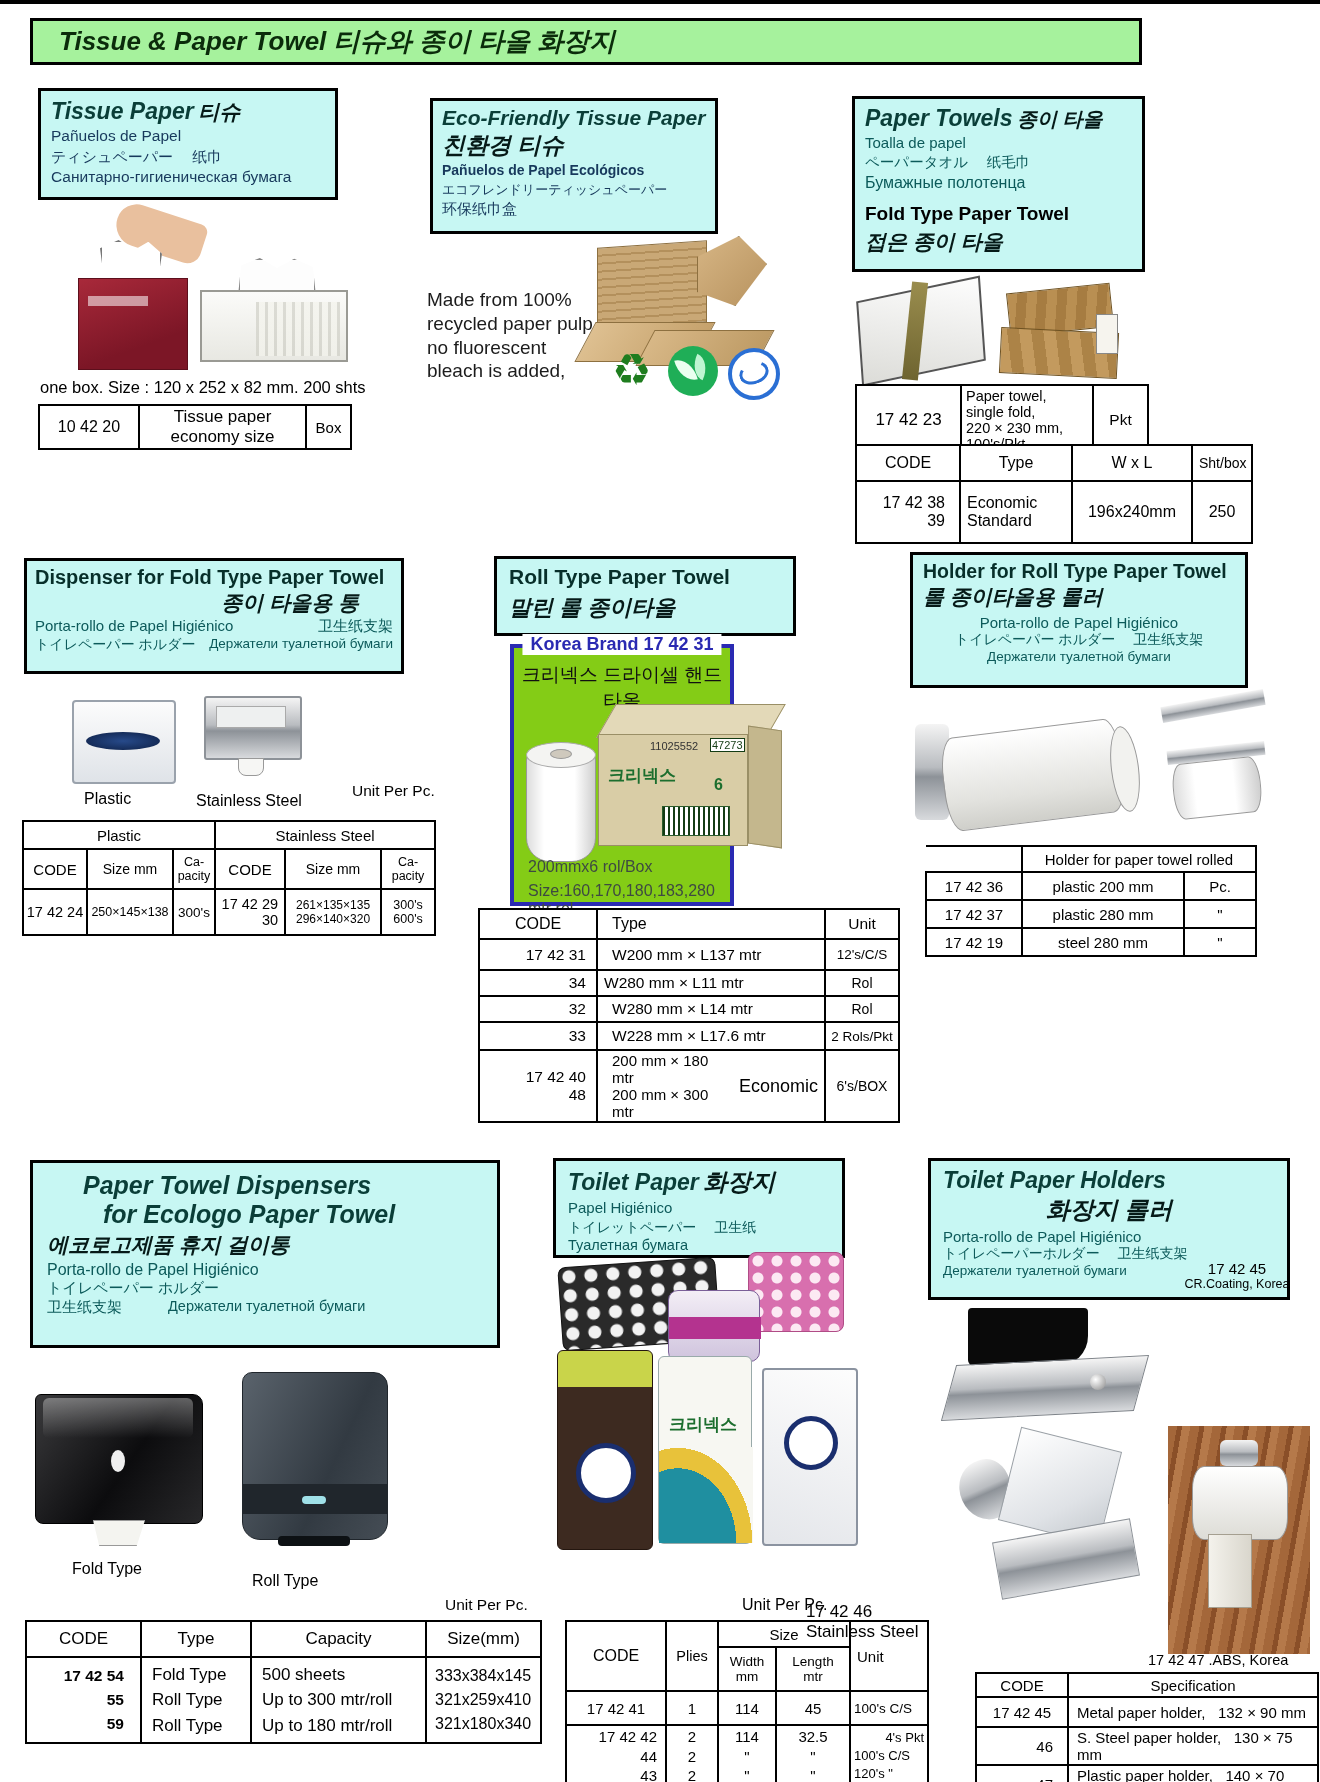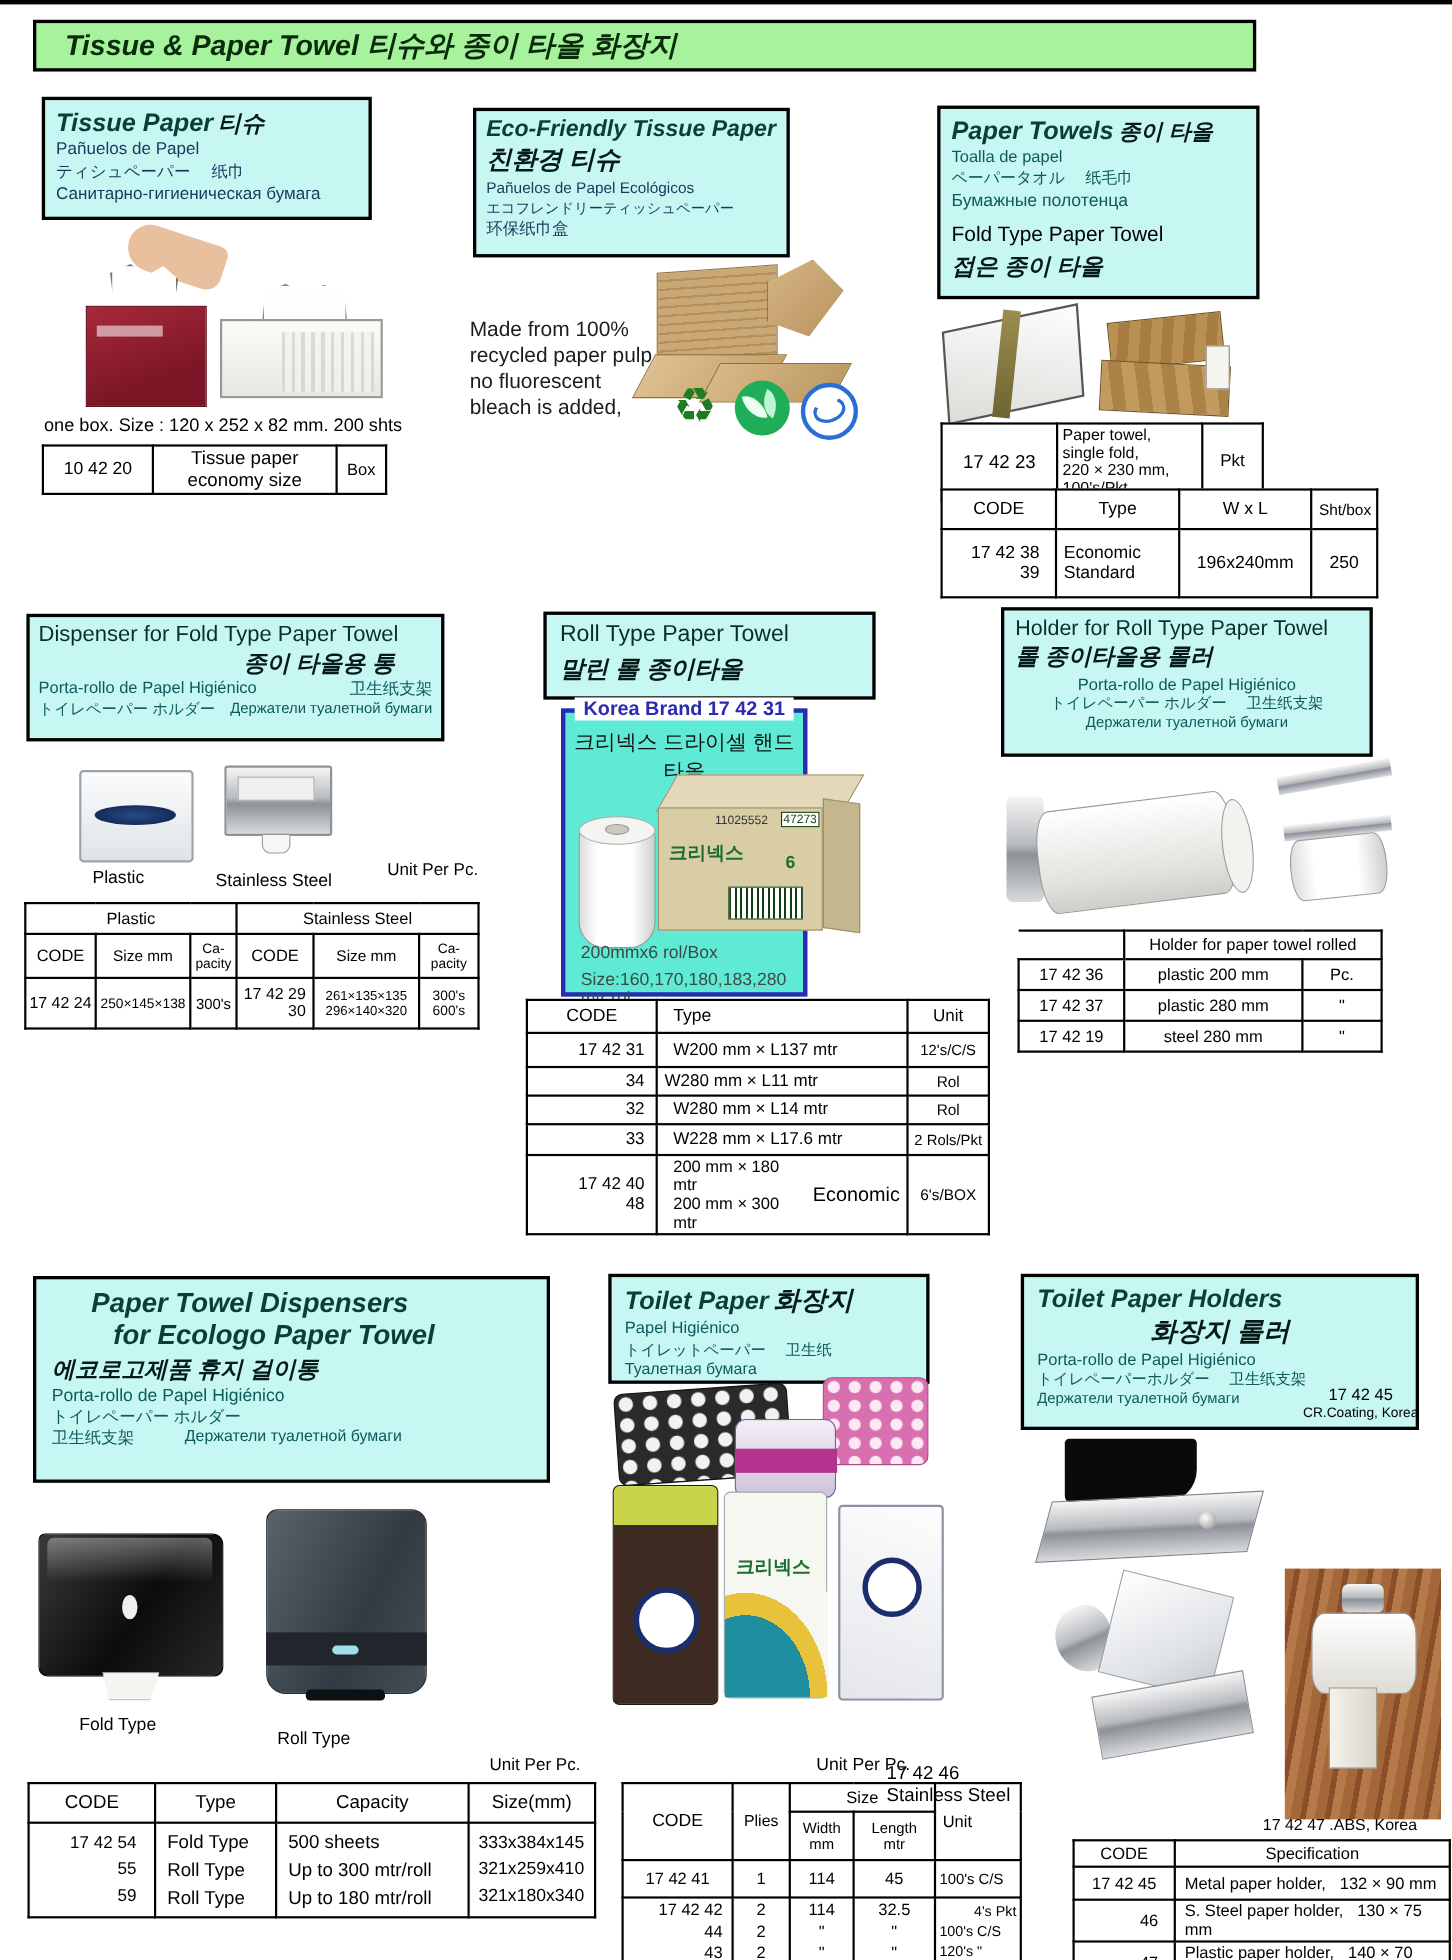--- a/index.html
+++ b/index.html
@@ -7,21 +7,21 @@
   #page{position:relative;width:1320px;height:1782px;margin:0 auto;background:#fff;
         overflow:hidden;font-family:"Liberation Sans",sans-serif;color:#000}
   .abs{position:absolute}
   .cyan{background:#c7f7f3;border:3px solid #000}
   .ttl{font-weight:bold;font-style:italic;color:#0a3e38}
   .kr{font-weight:bold;font-style:italic;color:#061a18}
   .sub{color:#17395c}
   .subt{color:#0c5a5a}
   .t{border-collapse:collapse;table-layout:fixed;background:#fff}
   .t td,.t th{border:2px solid #000;padding:1px 6px;overflow:hidden;font-weight:normal;vertical-align:middle}
-  .b{font-weight:normal}
+  .b{font-weight:bold}
   .c{text-align:center}
   .r{text-align:right}
   .imgbox{position:absolute}
   .lbl{position:absolute;font-size:16px}
   
   .roll-cyl{background:linear-gradient(90deg,#ddd,#fff 25%,#fff 70%,#cfcfcf);border:1px solid #999}
   .chrome{background:linear-gradient(180deg,#f4f4f4,#b9bcc0 45%,#8d9298 55%,#d8dadd)}
   .barcode{background:repeating-linear-gradient(90deg,#143c14 0 2px,#fff 2px 5px);border:1px solid #2c5c2c}
   .dots{background-color:#2a2a2a;background-image:radial-gradient(circle at 10px 9px,#f2f2f2 6px,#2a2a2a 7px);background-size:22px 19px}
   .dotsp{background-color:#d86fae;background-image:radial-gradient(circle at 9px 8px,#fce9f3 5px,#d86fae 6px);background-size:19px 17px}
@@ -246,21 +246,21 @@
       </td>
     </tr>
   </tbody>
     </table>
 
   <div class="abs cyan" style="left:494px;top:556px;width:302px;height:80px;padding:6px 12px">
     <div class="b" style="font-size:21px;color:#072f2a">Roll Type Paper Towel</div>
     <div class="kr" style="font-size:22px;margin-top:4px">말린 롤 종이타올</div>
   </div>
 
-  <div class="abs" style="left:510px;top:644px;width:224px;height:262px;border:4px solid #2a2ab2;background:#5eead4">
+  <div class="abs" style="left:510px;top:644px;width:224px;height:262px;border:4px solid #2a2ab2;background:#84cc16">
     <div class="abs" style="left:50%;top:-14px;transform:translateX(-50%);background:#fff;padding:0 8px;font-size:18px;font-weight:bold;color:#2a2ab2;white-space:nowrap">Korea Brand 17 42 31</div>
     <div style="text-align:center;margin-top:14px;font-size:19px;color:#111">크리넥스 드라이셀 핸드타올</div>
 
     <div class="imgbox" style="left:84px;top:56px;width:186px;height:150px">
       <div class="abs" style="left:8px;top:0;width:170px;height:34px;background:#e3d9b8;border:1px solid #9a8f66;transform:skewX(-30deg)"></div>
       <div class="abs" style="left:0;top:30px;width:150px;height:112px;background:#d9cda6;border:1px solid #9a8f66"></div>
       <div class="abs" style="left:150px;top:24px;width:34px;height:118px;background:#c4b78d;border:1px solid #9a8f66;transform:skewY(8deg)"></div>
       <div class="abs" style="left:52px;top:36px;font-size:11px;color:#333">11025552</div>
       <div class="abs" style="left:112px;top:34px;font-size:11px;color:#143c14;background:#fff;border:1px solid #143c14;padding:0 1px">47273</div>
       <div class="abs" style="left:10px;top:60px;font-size:17px;font-weight:bold;color:#1c6e2e">크리넥스</div>

